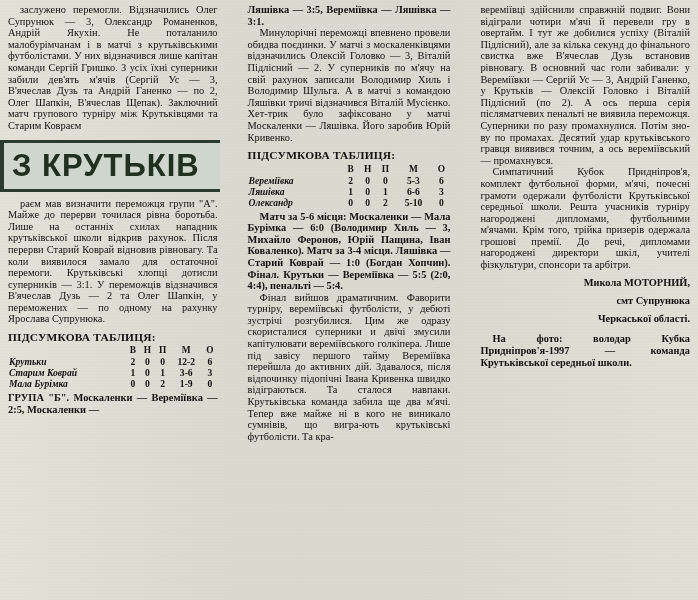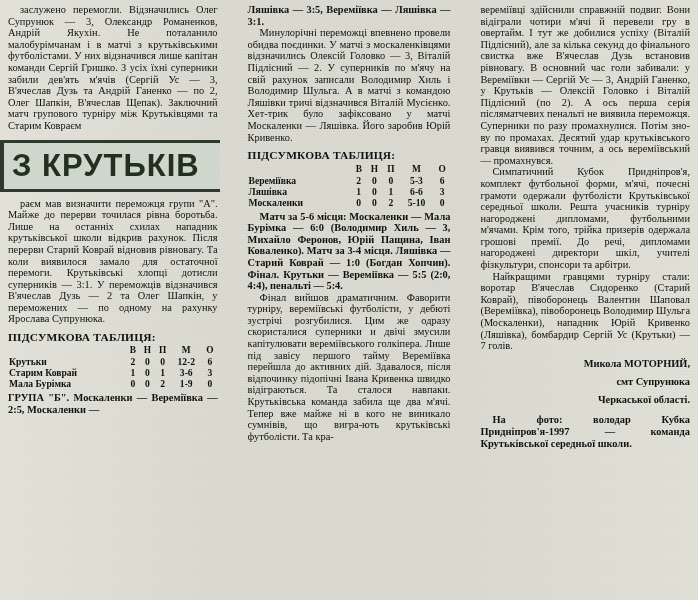--- a/index.html
+++ b/index.html
@@ -86,20 +86,21 @@
     font-weight:bold;
     text-align:center;
     padding:0 1px;
     font-size:9.4px;
   }
   table.stand th.team, table.stand td.team{
     text-align:left;
     font-weight:bold;
     white-space:nowrap;
     padding-right:3px;
+    font-style:italic;
   }
   table.stand td{
     text-align:center;
     padding:0 1px;
     font-weight:bold;
   }
   .sig{
     text-align:right;
     font-weight:bold;
     margin-top:6px;
@@ -203,38 +204,37 @@
         </tr>
         <tr>
           <td class="team">Ляшівка</td>
           <td>1</td>
           <td>0</td>
           <td>1</td>
           <td>6-6</td>
           <td>3</td>
         </tr>
         <tr>
-          <td class="team">Москаленки</td>
+          <td class="team">Олександр</td>
           <td>0</td>
           <td>0</td>
           <td>2</td>
           <td>5-10</td>
           <td>0</td>
         </tr>
       </tbody>
     </table>
 
     <p class="b">Матч за 5-6 місця: Москаленки — Мала Бурімка — 6:0 (Володимир Хиль — 3, Михайло Феронов, Юрій Пащина, Іван Коваленко). Матч за 3-4 місця. Ляшівка — Старий Коврай — 1:0 (Богдан Хопчин). Фінал. Крутьки — Веремiївка — 5:5 (2:0, 4:4), пенальті — 5:4.</p>
     <p>Фінал вийшов драматичним. Фаворити турніру, веремiївські футболісти, у дебюті зустрічі розгубилися. Цим же одразу скористалися суперники и двічі змусили капітулювати веремiївського голкіпера. Лише під завісу першого тайму Веремiївка перейшла до активних дій. Здавалося, після відпочинку підопічні Івана Кривенка швидко відіграються. Та сталося навпаки. Крутьківська команда забила ще два м'ячі. Тепер вже майже ні в кого не виникало сумнівів, що вигра-ють крутьківські футболісти. Та кра-</p>
   </div>
 
   <div class="col col3">
     <p class="noind">веремiївці здійснили справжній подвиг. Вони відіграли чотири м'ячі й перевели гру в овертайм. І тут же добилися успіху (Віталій Підлісний), але за кілька секунд до фінального свистка вже В'ячеслав Дузь встановив рівновагу. В основний час голи забивали: у Веремiївки — Сергій Ус — 3, Андрій Ганенко, у Крутьків — Олексій Головко і Віталій Підлісний (по 2). А ось перша серія післяматчевих пенальті не виявила переможця. Суперники по разу промахнулися. Потім зно-ву по промахах. Десятий удар крутьківського гравця виявився точним, а ось веремiївський — промахнувся.</p>
     <p>Симпатичний Кубок Придніпров'я, комплект футбольної форми, м'ячі, почесні грамоти одержали футболісти Крутьківської середньої школи. Решта учасників турніру нагороджені дипломами, футбольними м'ячами. Крім того, трійка призерів одержала грошові премії. До речі, дипломами нагороджені директори шкіл, учителі фізкультури, спонсори та арбітри.</p>
-    <p>Найкращими гравцями турніру стали: воротар В'ячеслав Сидоренко (Старий Коврай), півоборонець Валентин Шаповал (Веремiївка), півоборонець Володимир Шульга (Москаленки), нападник Юрій Кривенко (Ляшівка), бомбардир Сергій Ус (Крутьки) — 7 голів.</p>
 
     <div class="sig">Микола МОТОРНИЙ,</div>
     <div class="sig">смт Супрунюка</div>
     <div class="sig">Черкаської області.</div>
 
     <div class="photocap b">На фото: володар Кубка Придніпров'я-1997 — команда Крутьківської середньої школи.</div>
   </div>
 
 </div>
 

